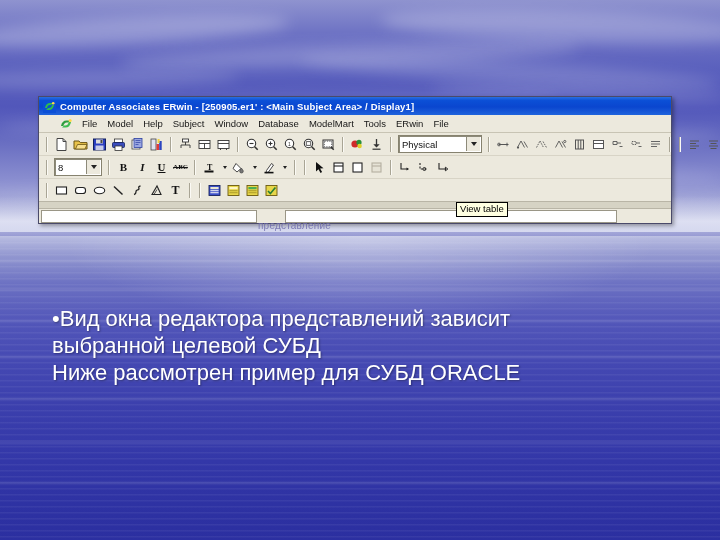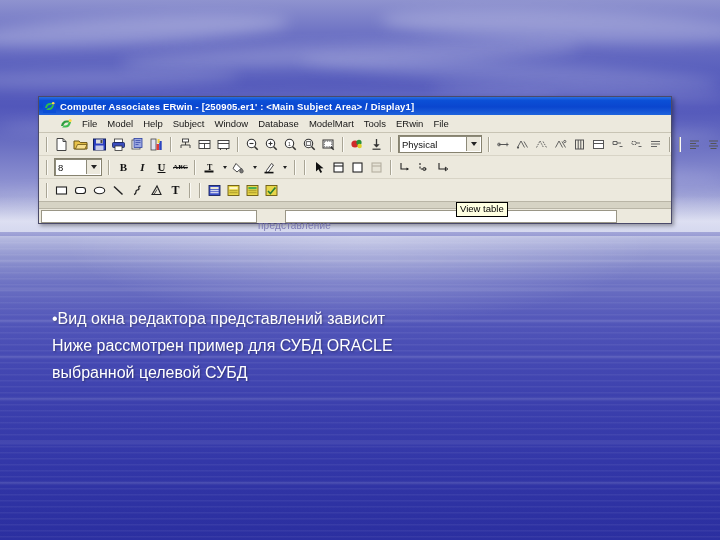--- a/index.html
+++ b/index.html
@@ -74,21 +74,21 @@
     font-size:9.5px;color:#000;padding:0px 3px 1px;line-height:12px;white-space:nowrap;z-index:8;}
 
   .statusstrip{position:absolute;left:0;right:0;bottom:0;height:14px;background:#ece9dd;
     border-top:1px solid #b9b5a6;display:flex;align-items:center;}
   .statusstrip .sfield{height:11px;background:#fff;border:1px solid #9a9686;margin-left:2px;flex:0 0 auto;}
   .faintword{position:absolute;left:258px;top:220px;font-size:10px;color:#6f6cae;opacity:.85;
     letter-spacing:.2px;white-space:nowrap;z-index:9;}
 
   
   #slidetext{position:absolute;left:52px;top:305px;width:600px;color:#fff;
-    font-size:16px;line-height:27px;text-shadow:1px 1px 2px rgba(0,0,0,.35);}
+    font-size:22px;line-height:27px;text-shadow:1px 1px 2px rgba(0,0,0,.35);}
   #slidetext .line{white-space:pre;}
 </style>
 </head>
 <body>
 
 <div id="bg">
   <div class="sky">
     <div class="cloud c1"></div>
     <div class="cloud c2"></div>
     <div class="cloud c3"></div>
@@ -535,15 +535,15 @@
     <span class="sfield" style="width:330px;margin-left:28px"></span>
   </div>
 </div>
 
 <div class="tooltip">View table</div>
 
 <div class="faintword">представление</div>
 
 <div id="slidetext">
   <div class="line">•Вид окна редактора представлений зависит</div>
+  <div class="line">выбранной целевой СУБД</div>
   <div class="line">Ниже рассмотрен пример для СУБД ORACLE</div>
-  <div class="line">выбранной целевой СУБД</div>
 </div>
 
 </body></html>

